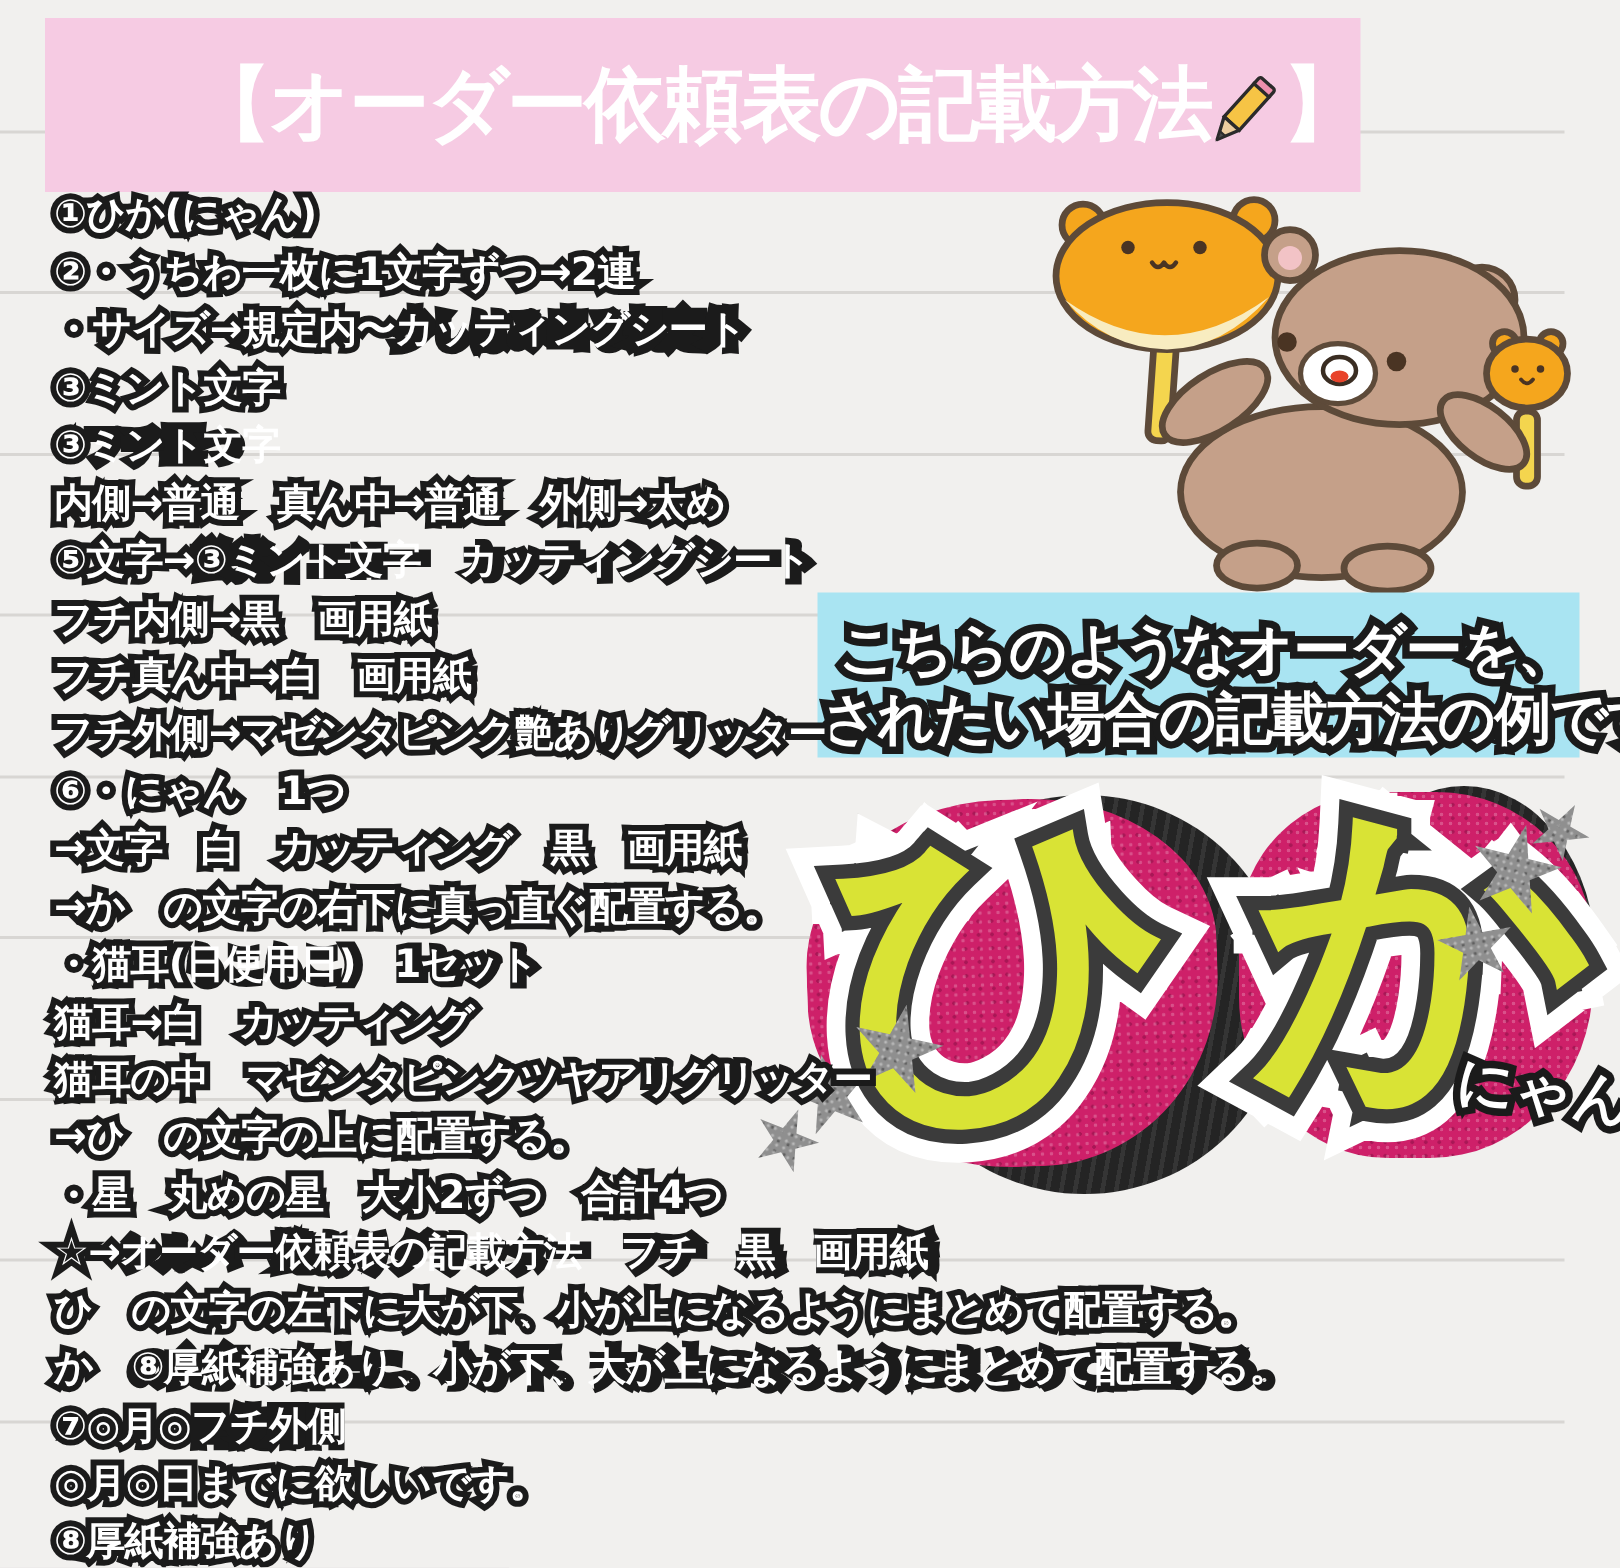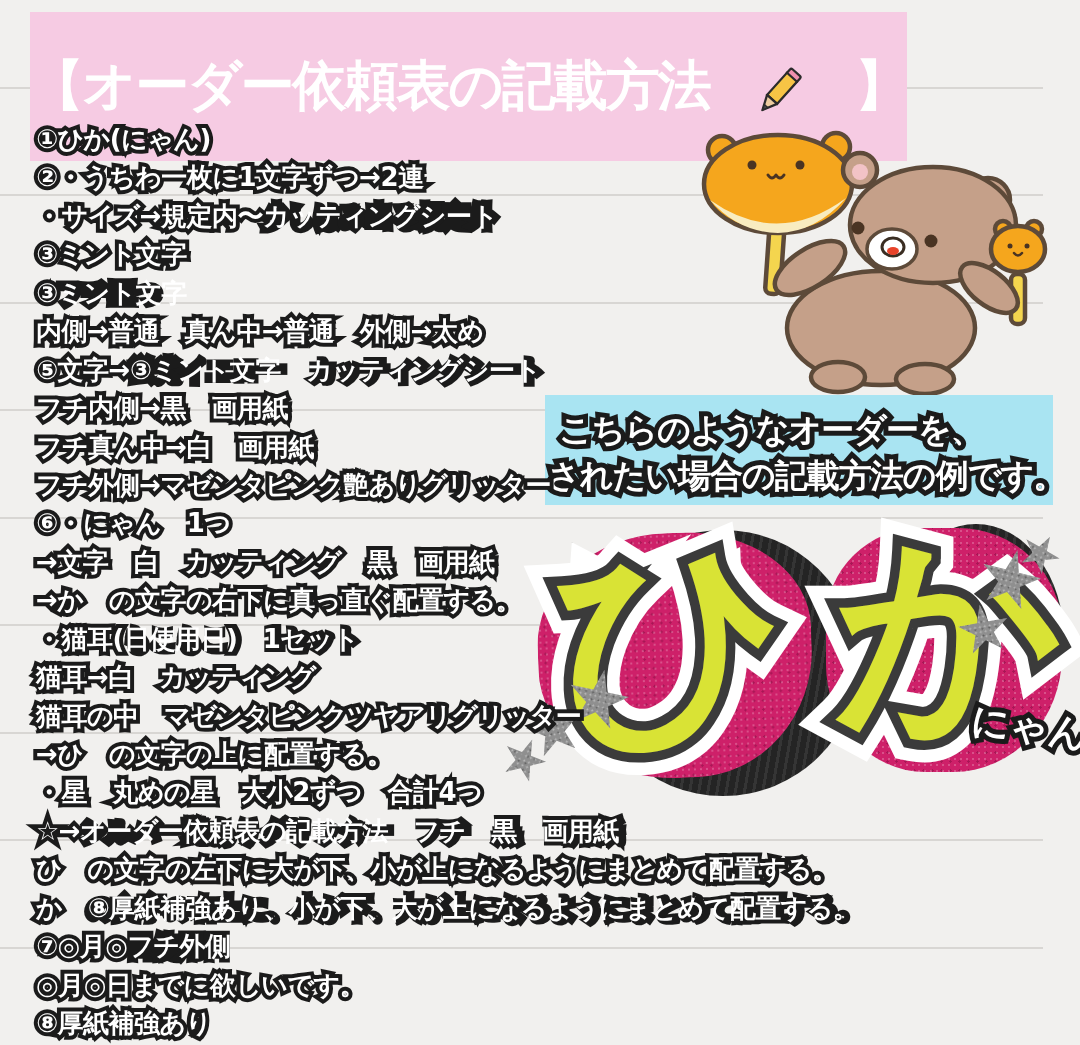--- a/index.html
+++ b/index.html
@@ -12,36 +12,36 @@
   .rule{position:absolute;left:0;width:1043px;height:2px;background:#d8d6d3;}
   
   .ot{position:relative;display:inline-block;color:#fff;font-weight:700;white-space:pre;}
   .ot::before{
     content:attr(data-text);
     position:absolute;left:0;top:0;z-index:-1;white-space:pre;
     color:#1b1b1b;-webkit-text-stroke:var(--ow,8px) #1b1b1b;
   }
   
   .banner{
-    position:absolute;left:30px;top:12px;width:877px;height:149px;
-    background:#f6cbe3;display:flex;align-items:center;justify-content:space-between;
+    position:absolute;left:30px;top:12px;width:877px;height:116px;
+    background:#f6cbe3;display:flex;align-items:center;justify-content:flex-end;
   }
   .banner .ttl{font-size:54px;letter-spacing:-2px;--ow:15px;}
   .pencil{width:54px;height:54px;margin:8px 0 0 -6px;vertical-align:middle;}
   
   .order{position:absolute;left:36px;top:122px;z-index:2;}
-  .order .line{height:38.45px;display:flex;align-items:flex-start;}
+  .order .line{height:38.45px;display:flex;align-items:flex-end;}
   .order .line .ot{font-size:26px;letter-spacing:-0.5px;--ow:8px;}
   
   .note{
     position:absolute;left:545px;top:395px;width:508px;height:110px;
     background:#a9e4f2;z-index:1;padding-top:13px;box-sizing:border-box;
   }
   .note .nline{display:block;height:46px;}
-  .note .nline .ot{font-size:33px;--ow:10px;letter-spacing:-1px;}
+  .note .nline .ot{font-size:38px;--ow:10px;letter-spacing:-1px;}
   .note .n1{margin-left:14px;}
   .note .n2{margin-left:2px;}
   
   .photo{position:absolute;left:528px;top:524px;width:536px;height:266px;z-index:1;}
   .fanblack{position:absolute;border-radius:50%;
     background:#242424;
     background-image:repeating-linear-gradient(100deg,rgba(255,255,255,.08) 0 3px,transparent 3px 9px);}
   .panel{position:absolute;
     background-color:#ce2069;
     background-image:radial-gradient(rgba(255,255,255,.22) 1px,transparent 1.4px),

